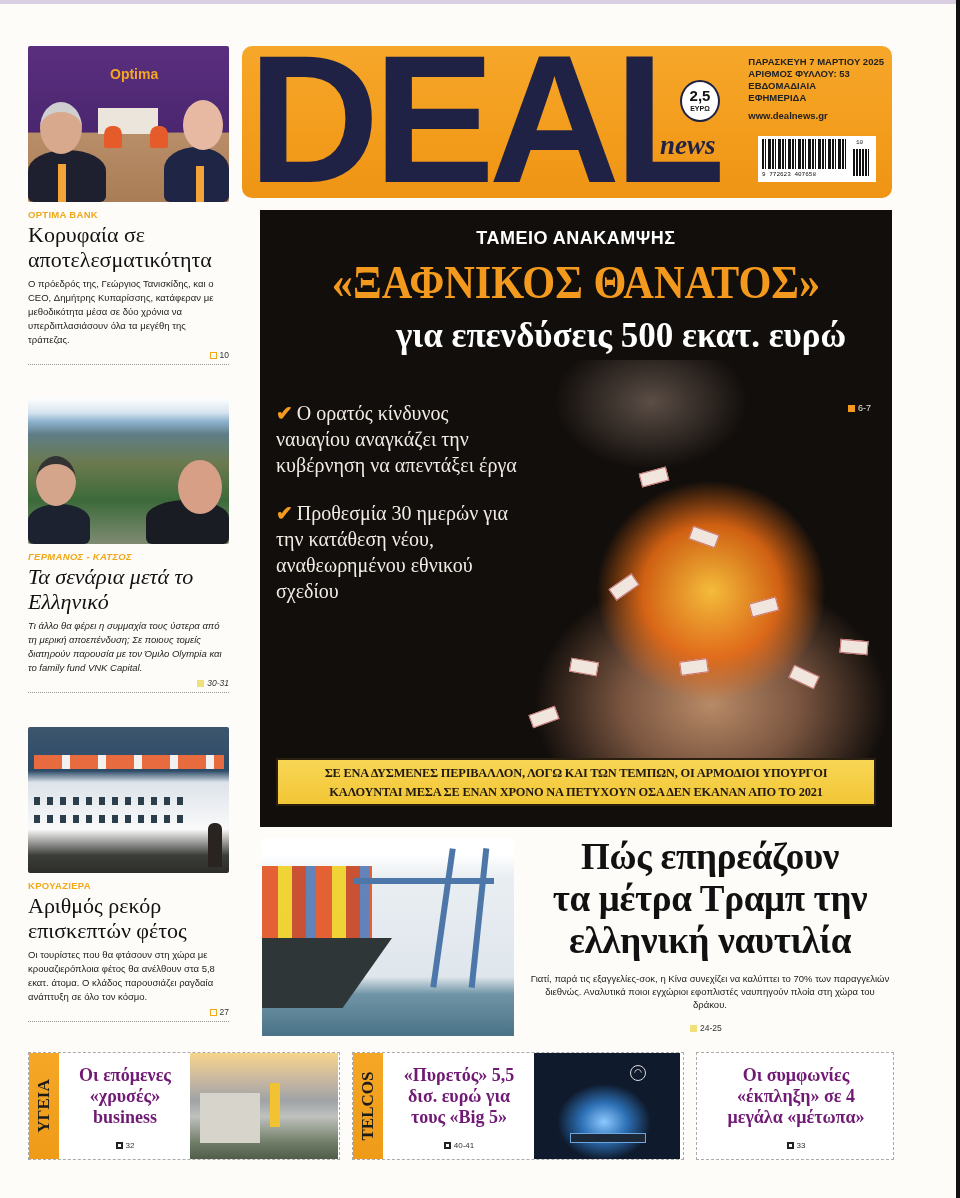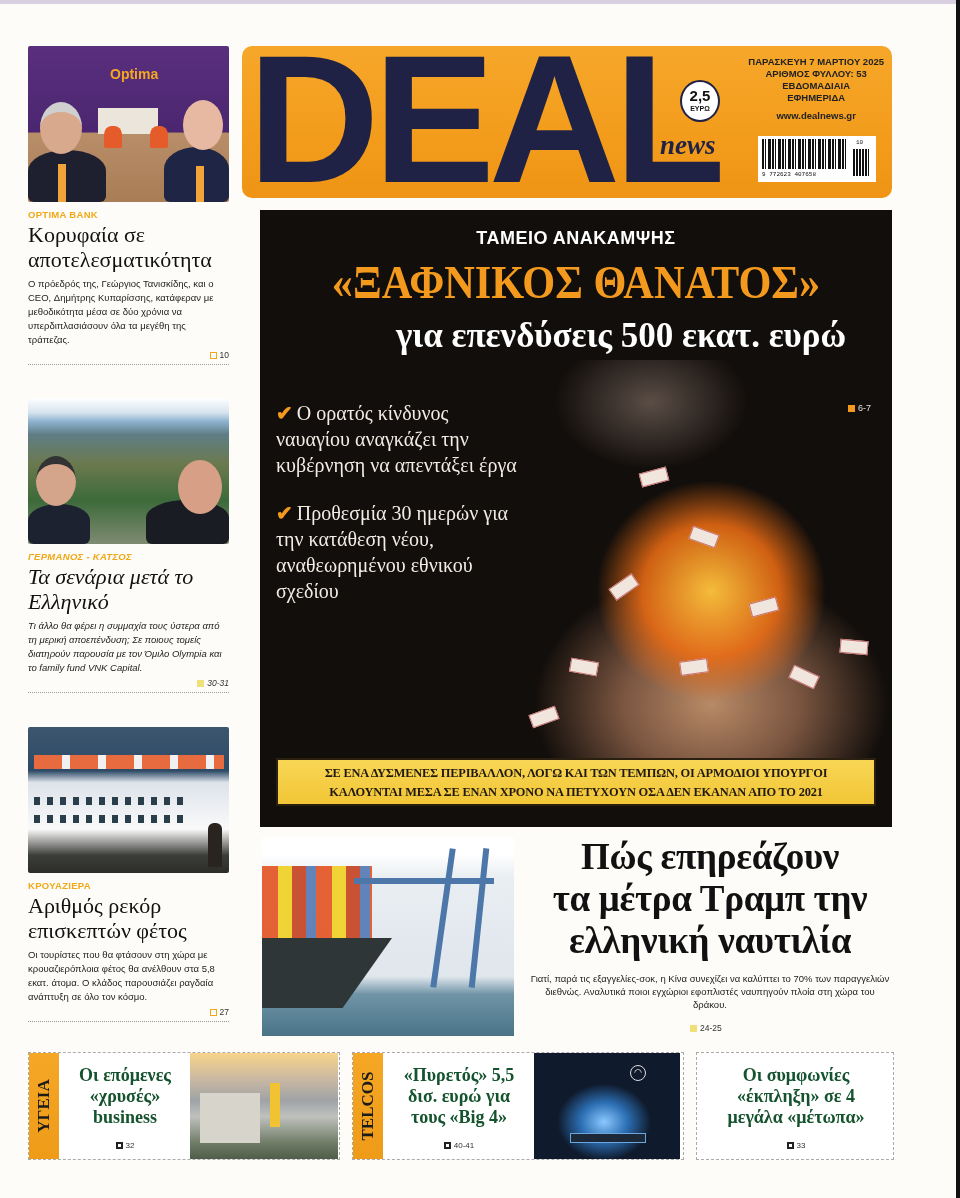--- a/index.html
+++ b/index.html
@@ -12,21 +12,21 @@
   .masthead { position: absolute; left: 242px; top: 46px; width: 650px; height: 152px;
     background: linear-gradient(180deg, #f6a72a 0%, #f39c1c 60%, #ef9415 100%); border-radius: 10px; overflow: hidden; }
   .logo { position: absolute; left: 6px; top: -18px; font-family: "Liberation Sans", sans-serif; font-weight: 900;
     font-size: 182px; letter-spacing: -6px; color: #1f2245; line-height: 1; }
   .logo-news { position: absolute; left: 418px; top: 84px; font-family: "Liberation Serif", serif; font-style: italic;
     font-weight: bold; font-size: 27px; color: #1f2245; }
   .price { position: absolute; left: 438px; top: 34px; width: 40px; height: 42px; border-radius: 50%;
     background: #fff; border: 2px solid #1f2245; text-align: center; }
   .price-val { display: block; font-family: "Liberation Sans", sans-serif; font-weight: bold; font-size: 15px; line-height: 18px; margin-top: 5px; color: #111; }
   .price-cur { display: block; font-family: "Liberation Sans", sans-serif; font-weight: bold; font-size: 7px; color: #111; }
-  .issue-info { position: absolute; right: 8px; top: 10px; text-align: center; font-family: "Liberation Sans", sans-serif;
+  .issue-info { position: absolute; right: 8px; top: 10px; text-align: left; font-family: "Liberation Sans", sans-serif;
     font-weight: bold; font-size: 9.5px; line-height: 12px; color: #222; }
   .issue-info .site { margin-top: 6px; display: block; }
   .barcode { position: absolute; left: 516px; top: 90px; width: 118px; height: 46px; background: #fff; padding: 3px 4px; }
   .bars { height: 30px; width: 84px; background: repeating-linear-gradient(90deg, #111 0 2px, #fff 2px 3px, #111 3px 4px, #fff 4px 6px, #111 6px 9px, #fff 9px 10px); }
   .bars2 { position: absolute; left: 95px; top: 13px; width: 16px; height: 27px; background: repeating-linear-gradient(90deg, #111 0 2px, #fff 2px 3px); }
   .bar-digits { font-family: "Liberation Mono", monospace; font-size: 6px; color: #111; margin-top: 2px; }
   .bar-addon { position: absolute; left: 98px; top: 3px; font-family: "Liberation Mono", monospace; font-size: 6px; }
   .story { position: absolute; left: 28px; width: 201px; }
   .photo { width: 201px; border-radius: 2px; position: relative; overflow: hidden; }
   .kicker { font-family: "Liberation Sans", sans-serif; font-weight: bold; font-size: 9.5px; color: #f0a818; margin-top: 7px; letter-spacing: 0.3px; }
@@ -81,21 +81,21 @@
   .second-blurb { position: absolute; left: 530px; top: 972px; width: 360px; text-align: center; font-family: "Liberation Sans", sans-serif;
     font-size: 9.5px; line-height: 13px; color: #222; }
   .second-ref { position: absolute; left: 690px; top: 1023px; font-family: "Liberation Sans", sans-serif; font-size: 8.5px; color: #333; }
   .second-ref .sq { display: inline-block; width: 7px; height: 7px; background: #f0e07a; margin-right: 3px; vertical-align: -1px; }
 
   
   .bottom-box { position: absolute; top: 1052px; height: 108px; border: 1px dashed #aaa; background: #fff; }
   .tag-bar { position: absolute; left: 0; top: 0; width: 30px; height: 100%; background: linear-gradient(180deg, #f5a725, #ee9b18); }
   .tag-text { position: absolute; left: 0; top: 0; width: 30px; height: 100%; display: flex; align-items: center; justify-content: center; }
   .tag-text span { transform: rotate(-90deg); font-family: "Liberation Serif", serif; font-weight: bold; font-size: 17px; color: #1b1b1b; white-space: nowrap; }
-  .bottom-title { position: absolute; text-align: center; font-family: "Liberation Serif", serif; font-weight: bold; font-size: 18px; line-height: 21px; color: #14532d; }
+  .bottom-title { position: absolute; text-align: center; font-family: "Liberation Serif", serif; font-weight: bold; font-size: 18px; line-height: 21px; color: #701a75; }
   .bottom-ref { position: absolute; text-align: center; font-family: "Liberation Sans", sans-serif; font-size: 8px; color: #333; }
   .bottom-ref .sq { display: inline-block; width: 7px; height: 7px; border: 2px solid #222; margin-right: 3px; vertical-align: -1px; }
   .city-photo { position: absolute; left: 190px; top: 1053px; width: 148px; height: 106px;
     background: linear-gradient(180deg, #f8d48a 0%, #c9b8a2 25%, #9fa3a6 45%, #bfc1bd 60%, #6f7c66 85%, #4f5d4a 100%); }
   .tech-photo { position: absolute; left: 534px; top: 1053px; width: 146px; height: 106px;
     background: radial-gradient(ellipse 40% 45% at 48% 65%, #8cc8ff 0%, #2c6fb4 40%, #0f1a2c 80%), #0b111b; }
   .wifi { position: absolute; left: 96px; top: 12px; width: 16px; height: 16px; border: 1.5px solid #ddd; border-radius: 50%; color: #fff; font-size: 9px; text-align: center; line-height: 13px; }
 </style>
 </head>
 <body>
@@ -229,21 +229,21 @@
 </div>
 
 <div class="bottom-box" style="left:352px;width:332px;">
   <div class="tag-bar"></div>
   <div class="tag-text">
       <span>TELCOS</span>
     </div>
   <div class="bottom-title" style="left:32px;top:12px;width:148px;">
     <div>«Πυρετός» 5,5</div>
     <div>δισ. ευρώ για</div>
-    <div>τους «Big 4»</div>
+    <div>τους «Big 5»</div>
   </div>
   <div class="bottom-ref" style="left:32px;top:88px;width:148px;"><span class="sq"></span><span>40-41</span></div>
 </div>
 <div class="tech-photo">
   <div class="wifi">◠</div>
   <div style="position:absolute;left:36px;top:80px;width:76px;height:10px;background:#1c2838;border:1px solid #6aa6e0;"></div>
 </div>
 
 <div class="bottom-box" style="left:696px;width:198px;">
   <div class="bottom-title" style="left:4px;top:12px;width:190px;">

